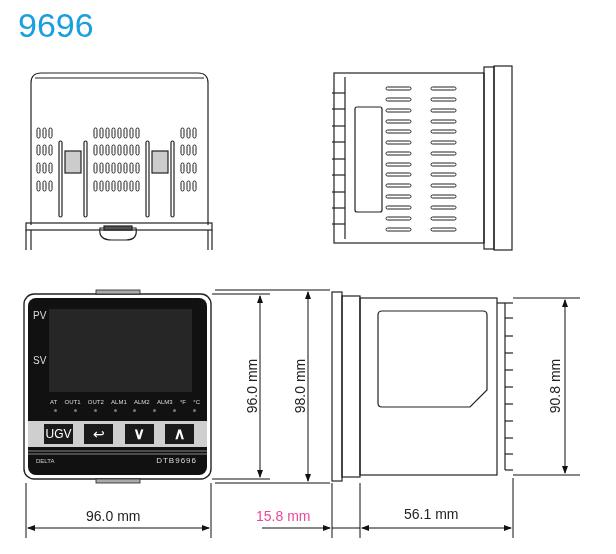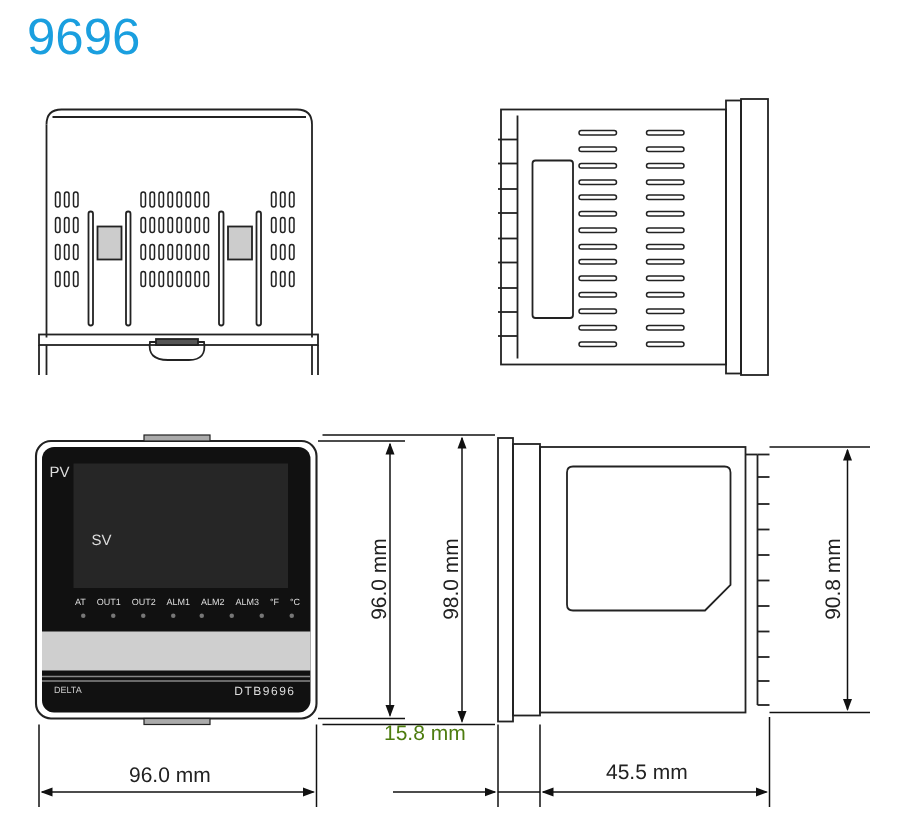--- a/index.html
+++ b/index.html
@@ -153,40 +153,46 @@
     <rect x="96" y="479" width="44" height="4" fill="#aaa" stroke="#222" stroke-width="0.8"></rect>
     <rect x="49" y="309" width="143" height="83" fill="#262626"></rect>
     <rect x="28" y="421" width="179" height="26" fill="#cfcfcf"></rect>
     <line x1="28" y1="451" x2="207" y2="451" stroke="#888" stroke-width="1"></line>
     <line x1="28" y1="454" x2="207" y2="454" stroke="#888" stroke-width="1"></line>
   </g>
 </svg>
 
 <div style="position:absolute;left:28px;top:298px;width:179px;height:177px;">
   <span style="position:absolute;left:5px;top:12px;color:#ddd;font-size:10px;">PV</span>
-  <span style="position:absolute;left:5px;top:57px;color:#ddd;font-size:10px;margin-left:28px;">SV</span>
+  <span style="position:absolute;left:5px;top:57px;color:#ddd;font-size:10px;">SV</span>
   <div style="position:absolute;left:22px;top:101px;width:150px;display:flex;justify-content:space-between;font-size:6px;color:#ddd;">
     <span>AT</span>
     <span>OUT1</span>
     <span>OUT2</span>
     <span>ALM1</span>
     <span>ALM2</span>
     <span>ALM3</span>
     <span>°F</span>
     <span>°C</span>
   </div>
   <div style="position:absolute;left:26px;top:111px;width:142px;display:flex;justify-content:space-between;">
     <i style="width:3px;height:3px;border-radius:50%;background:#777;"></i>
       <i style="width:3px;height:3px;border-radius:50%;background:#777;"></i>
       <i style="width:3px;height:3px;border-radius:50%;background:#777;"></i>
       <i style="width:3px;height:3px;border-radius:50%;background:#777;"></i>
       <i style="width:3px;height:3px;border-radius:50%;background:#777;"></i>
       <i style="width:3px;height:3px;border-radius:50%;background:#777;"></i>
       <i style="width:3px;height:3px;border-radius:50%;background:#777;"></i>
       <i style="width:3px;height:3px;border-radius:50%;background:#777;"></i>
+  </div>
+  <div style="position:absolute;left:16px;top:126px;width:150px;display:flex;justify-content:space-between;">
+    <div style="width:29px;height:20px;background:#1a1a1a;color:#fff;font-size:12px;text-align:center;line-height:20px;"><span>UGV</span></div>
+    <div style="width:29px;height:20px;background:#1a1a1a;color:#fff;font-size:14px;text-align:center;line-height:20px;"><span>↩</span></div>
+    <div style="width:29px;height:20px;background:#1a1a1a;color:#fff;font-size:16px;font-weight:bold;text-align:center;line-height:20px;"><span>∨</span></div>
+    <div style="width:29px;height:20px;background:#1a1a1a;color:#fff;font-size:16px;font-weight:bold;text-align:center;line-height:20px;"><span>∧</span></div>
   </div>
   <span style="position:absolute;left:8px;top:160px;color:#ccc;font-size:6px;">DELTA</span>
   <span style="position:absolute;right:10px;top:158px;color:#ddd;font-size:8px;letter-spacing:1px;margin-left:24px;">DTB9696</span>
 </div>
 
 <svg width="616" height="554" viewBox="0 0 616 554" style="pointer-events:none;">
   <defs>
     <marker id="ar" markerWidth="8" markerHeight="8" refX="7" refY="4" orient="auto">
         <path d="M0 1 L8 4 L0 7 Z" fill="#111"></path>
       </marker>
@@ -233,17 +239,17 @@
     <line x1="332" y1="483" x2="332" y2="538"></line>
       <line x1="360" y1="483" x2="360" y2="538"></line>
     <line x1="262" y1="528" x2="330" y2="528" marker-end="url(#ar)"></line>
     <line x1="332" y1="528" x2="360" y2="528"></line>
     <line x1="513" y1="478" x2="513" y2="538"></line>
     <line x1="362" y1="528" x2="511" y2="528" marker-start="url(#al)" marker-end="url(#ar)"></line>
   </g>
 </svg>
 
 <div style="position:absolute;left:86px;top:508px;font-size:14px;color:#222;">96.0 mm</div>
-<div style="position:absolute;left:256px;top:480px;font-size:14px;color:#4d7c0f;">15.8 mm</div>
-<div style="position:absolute;left:404px;top:506px;font-size:14px;color:#222;">45.5 mm</div>
+<div style="position:absolute;left:256px;top:508px;font-size:14px;color:#ec4899;">15.8 mm</div>
+<div style="position:absolute;left:404px;top:506px;font-size:14px;color:#222;">56.1 mm</div>
 <div style="position:absolute;left:212px;top:378px;width:80px;text-align:center;font-size:14px;color:#222;transform:rotate(-90deg);">96.0 mm</div>
 <div style="position:absolute;left:260px;top:378px;width:80px;text-align:center;font-size:14px;color:#222;transform:rotate(-90deg);">98.0 mm</div>
 <div style="position:absolute;left:515px;top:378px;width:80px;text-align:center;font-size:14px;color:#222;transform:rotate(-90deg);">90.8 mm</div>
 
 </body></html>

